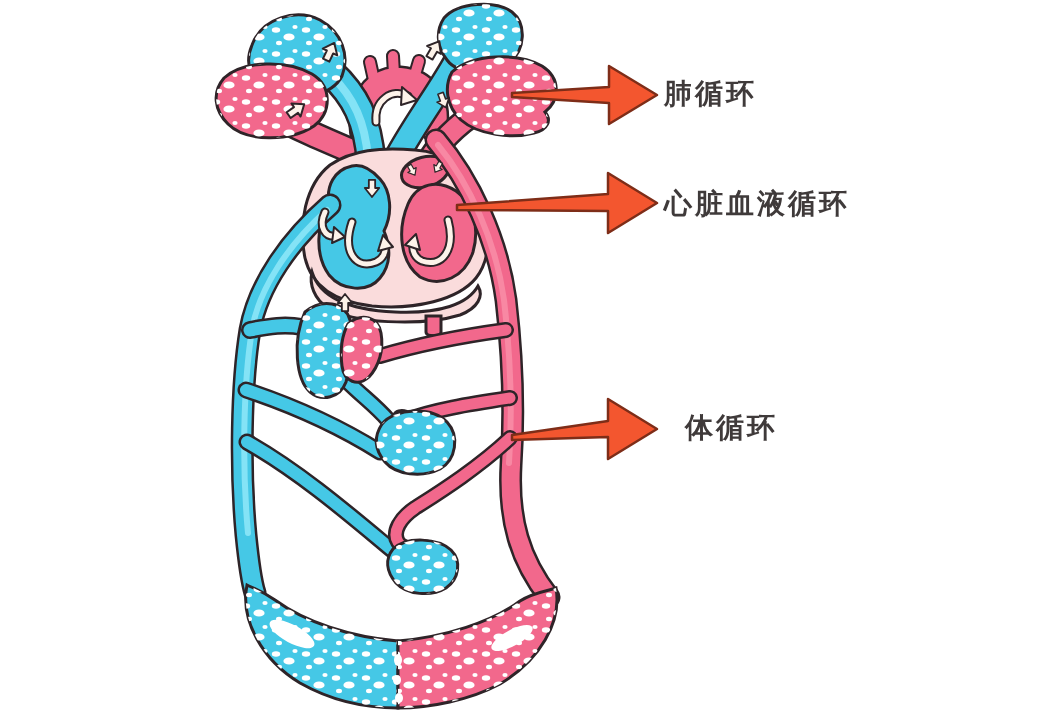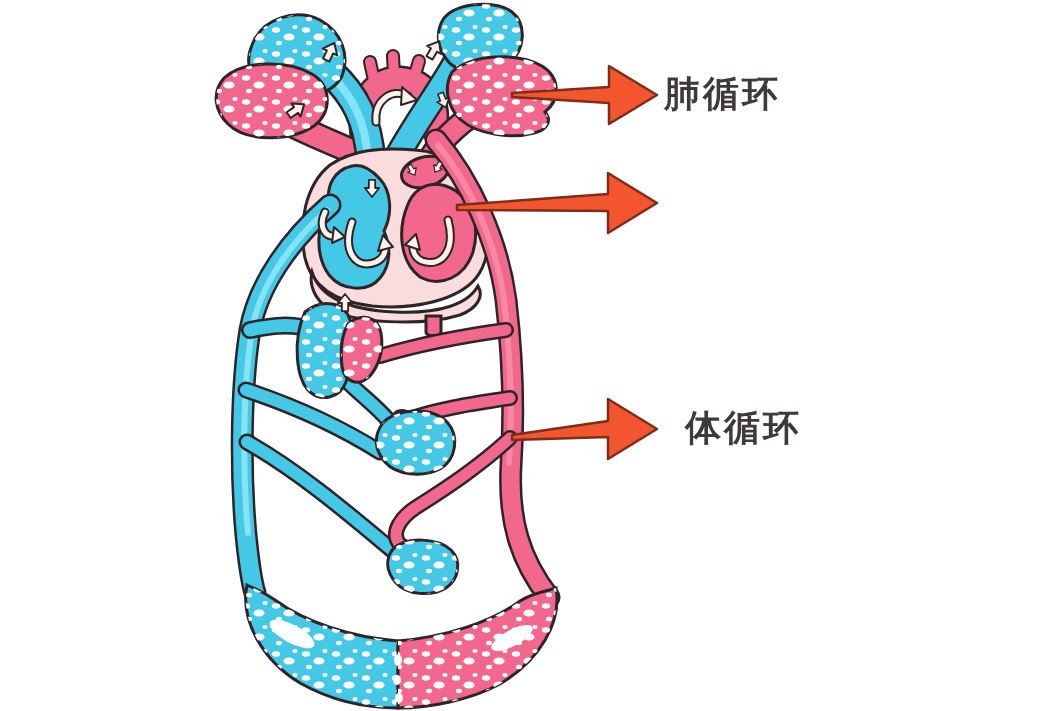--- a/index.html
+++ b/index.html
@@ -29,21 +29,21 @@
   .fill-b{fill:var(--vein-blue);stroke:var(--vessel-outline);stroke-width:3;}
   .fill-p{fill:var(--artery-pink);stroke:var(--vessel-outline);stroke-width:3;}
   .fill-pale{fill:var(--heart-pale);stroke:var(--vessel-outline);stroke-width:3;}
   .dots{fill:url(#capdots);stroke:none;}
   .flow{fill:#FDF3EA;stroke:var(--vessel-outline);stroke-width:2;stroke-linejoin:round;}
   .uarr-o{stroke:var(--vessel-outline);stroke-width:9;fill:none;stroke-linecap:round;}
   .uarr-i{stroke:#FDF3EA;stroke-width:5;fill:none;stroke-linecap:round;}
   .uhead{fill:#FDF3EA;stroke:var(--vessel-outline);stroke-width:2;stroke-linejoin:round;}
   .callout{fill:var(--arrow-orange);stroke:var(--arrow-outline);stroke-width:2.5;stroke-linejoin:round;}
   .diagram-label{
-    position:absolute;font-weight:bold;font-size:36px;line-height:44px;
+    position:absolute;font-weight:bold;font-size:28px;line-height:44px;
     color:var(--label-text);letter-spacing:3px;white-space:nowrap;
   }
   #label-pulmonary{left:664px;top:72px;}
   #label-heart{left:664px;top:182px;}
   #label-systemic{left:685px;top:406px;}
 </style>
 </head>
 <body>
 
 <div class="stage">
@@ -190,14 +190,15 @@
     </g>
 
     <g>
       <polygon class="callout" points="512,93 609,87 609,66 657,95 609,124 609,103 512,97"></polygon>
       <polygon class="callout" points="457,205 608,194 608,173 657,203 608,233 608,211 457,210"></polygon>
       <polygon class="callout" points="512,435 608,421 608,399 657,429 608,459 608,437 512,440"></polygon>
     </g>
   </svg>
 
   <div class="diagram-label" id="label-pulmonary">肺循环</div>
+  <div class="diagram-label" id="label-heart">心脏血液循环</div>
   <div class="diagram-label" id="label-systemic">体循环</div>
 </div>
 
 </body></html>

